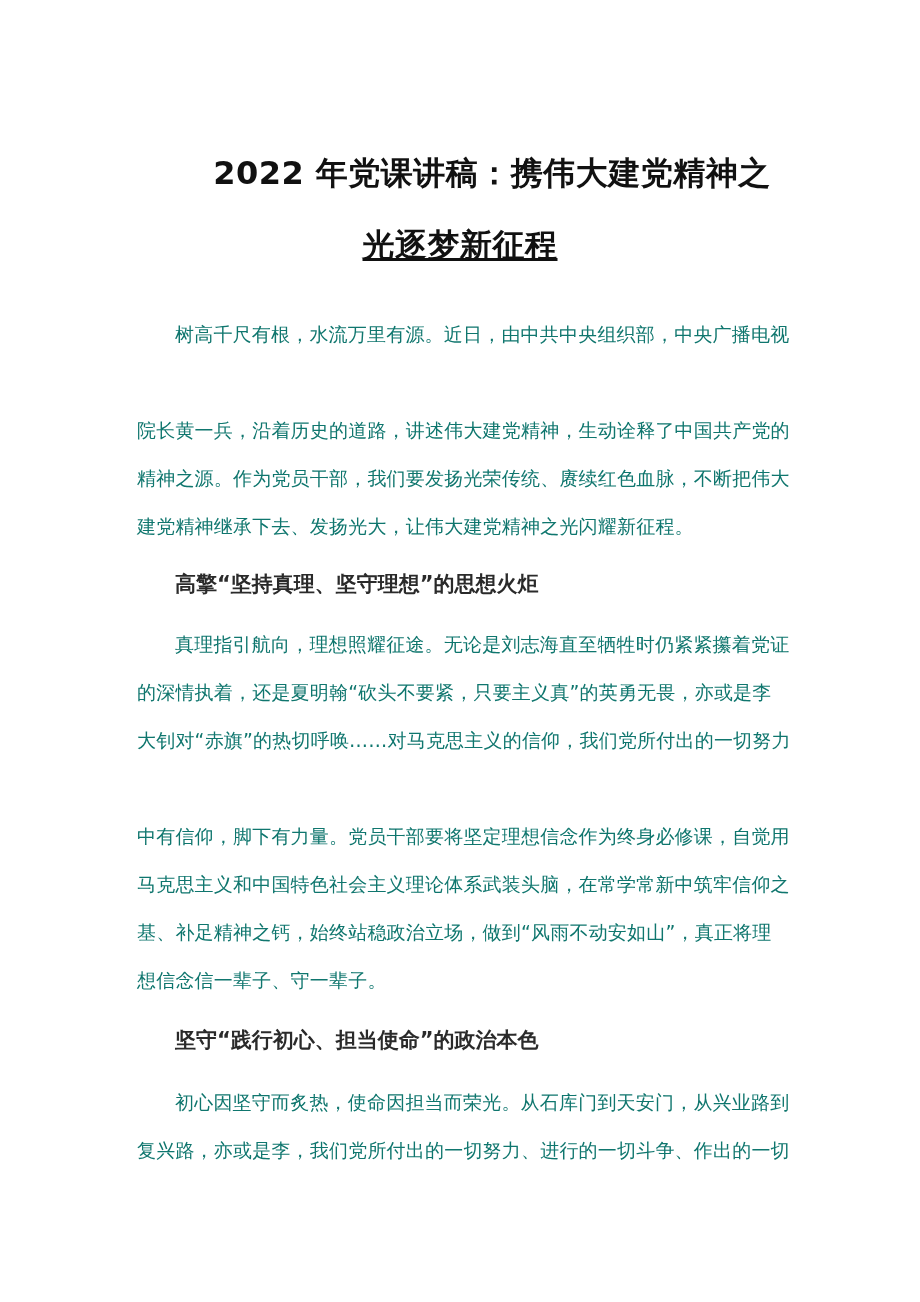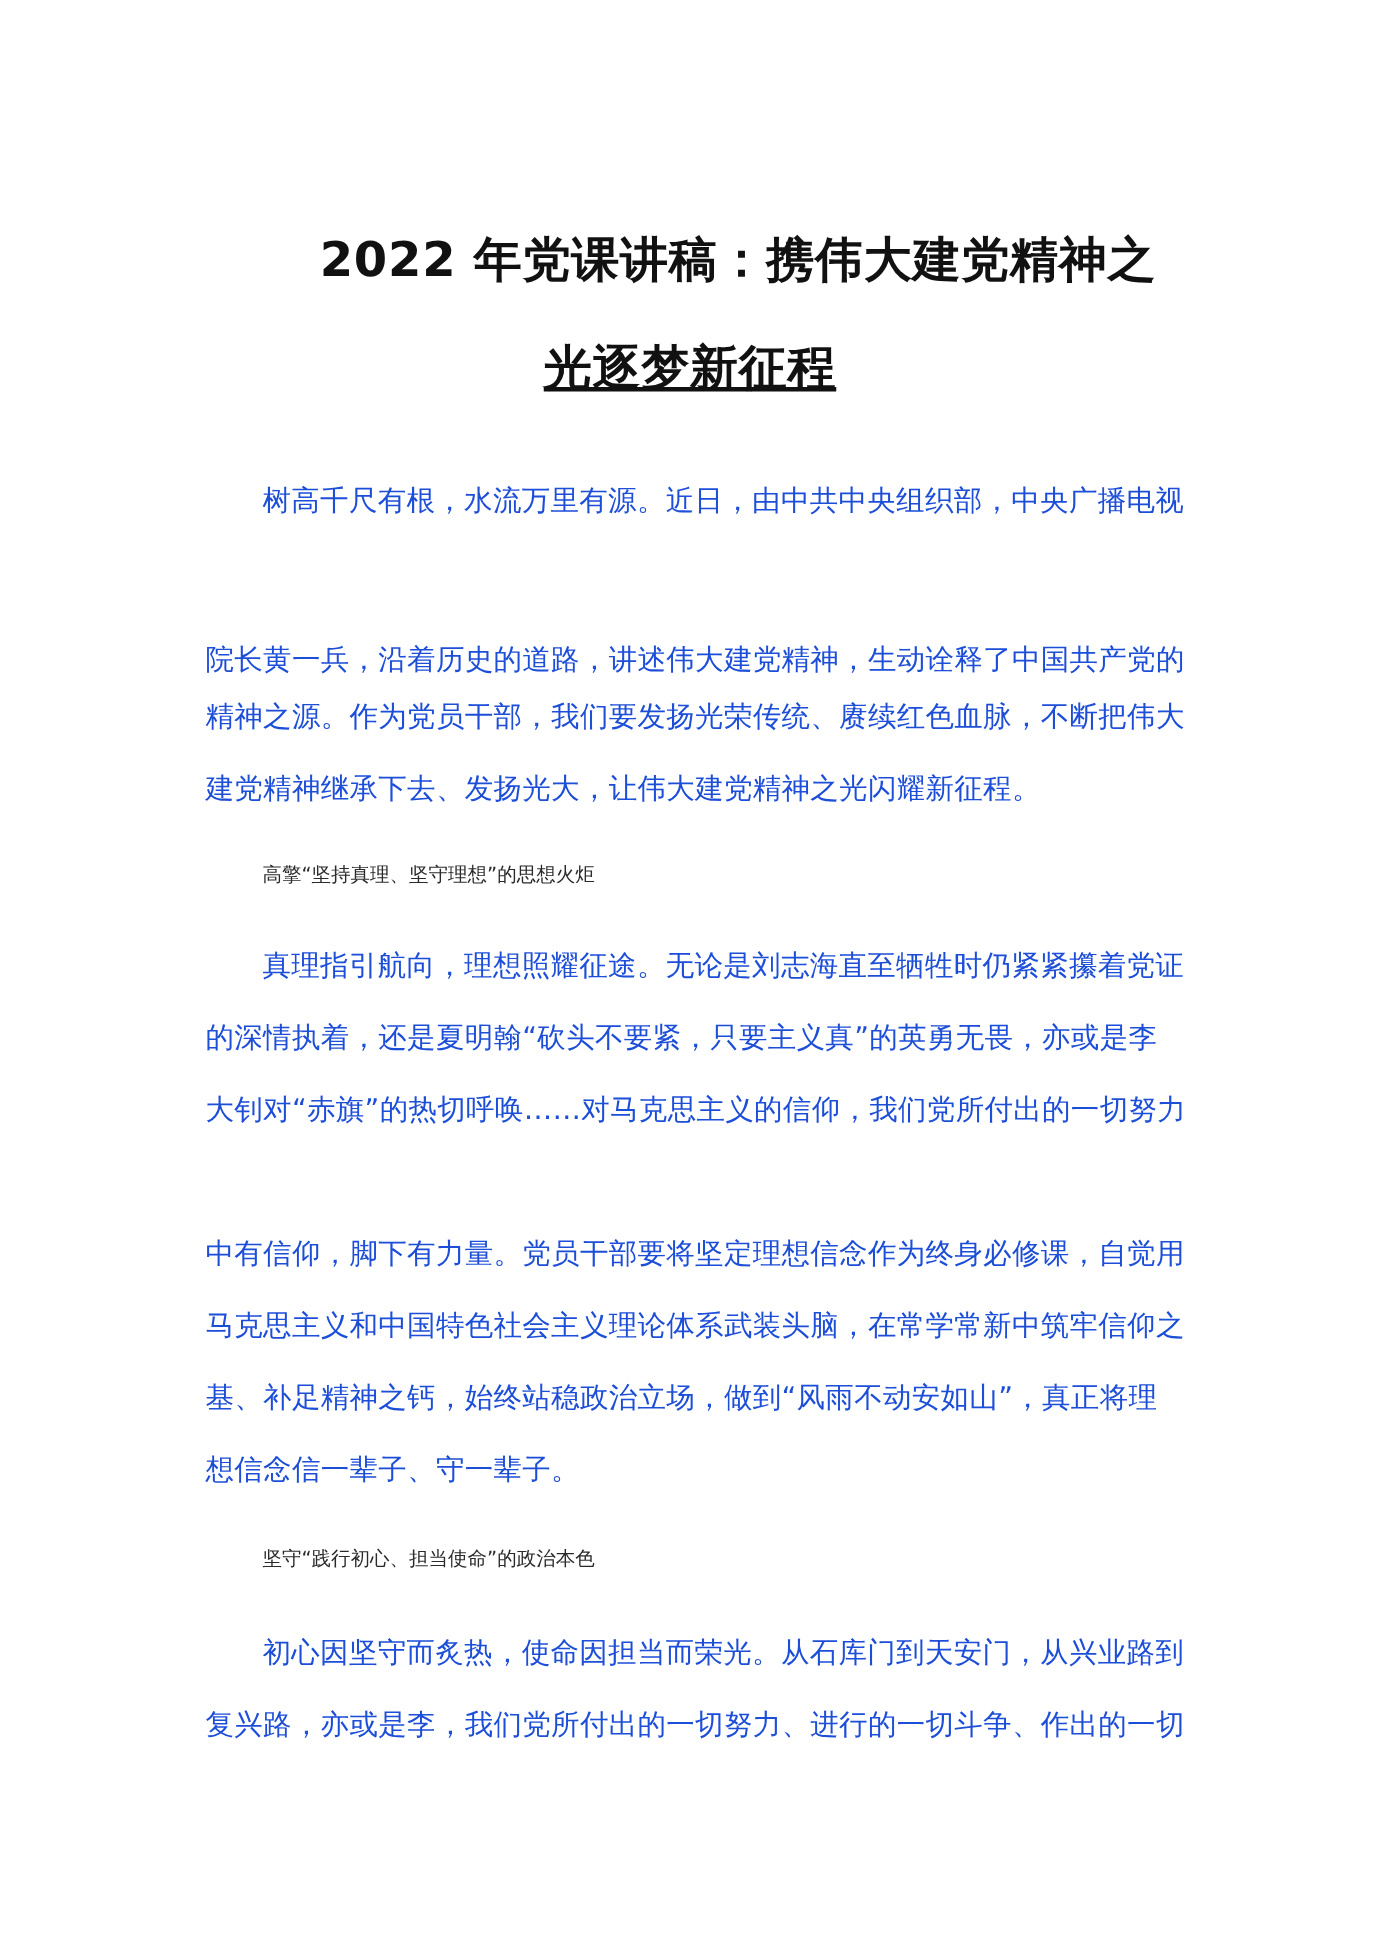--- a/index.html
+++ b/index.html
@@ -32,46 +32,46 @@
     letter-spacing: 0.5px;
     white-space: nowrap;
   }
   .title-line.l1 { top: 152px; left: 32px; }
   .title-line.l2 { top: 224px; text-decoration: underline; }
   .line {
     position: absolute;
     left: 137px;
     width: 640px;
     font-size: 19px;
-    color: #1d4ed8;
+    color: #0f766e;
     white-space: nowrap;
     line-height: 24px;
     letter-spacing: 0.2px;
   }
   .line.indent { left: 175px; }
   .heading {
     position: absolute;
     left: 175px;
-    font-size: 13px;
-    font-weight: normal;
+    font-size: 21px;
+    font-weight: bold;
     color: #2a2a2a;
     white-space: nowrap;
     line-height: 24px;
   }
 </style>
 </head>
 <body>
 
 <div class="page">
 
   <div class="title-line l1">2022 年党课讲稿：携伟大建党精神之</div>
   <div class="title-line l2">光逐梦新征程</div>
 
   <div class="line indent" style="top:322px">树高千尺有根，水流万里有源。近日，由中共中央组织部，中央广播电视</div>
-  <div class="line" style="top:428px">院长黄一兵，沿着历史的道路，讲述伟大建党精神，生动诠释了中国共产党的</div>
+  <div class="line" style="top:418px">院长黄一兵，沿着历史的道路，讲述伟大建党精神，生动诠释了中国共产党的</div>
   <div class="line" style="top:466px">精神之源。作为党员干部，我们要发扬光荣传统、赓续红色血脉，不断把伟大</div>
   <div class="line" style="top:514px">建党精神继承下去、发扬光大，让伟大建党精神之光闪耀新征程。</div>
 
   <div class="heading" style="top:572px">高擎“坚持真理、坚守理想”的思想火炬</div>
 
   <div class="line indent" style="top:632px">真理指引航向，理想照耀征途。无论是刘志海直至牺牲时仍紧紧攥着党证</div>
   <div class="line" style="top:680px">的深情执着，还是夏明翰“砍头不要紧，只要主义真”的英勇无畏，亦或是李</div>
   <div class="line" style="top:728px">大钊对“赤旗”的热切呼唤……对马克思主义的信仰，我们党所付出的一切努力</div>
   <div class="line" style="top:824px">中有信仰，脚下有力量。党员干部要将坚定理想信念作为终身必修课，自觉用</div>
   <div class="line" style="top:872px">马克思主义和中国特色社会主义理论体系武装头脑，在常学常新中筑牢信仰之</div>

